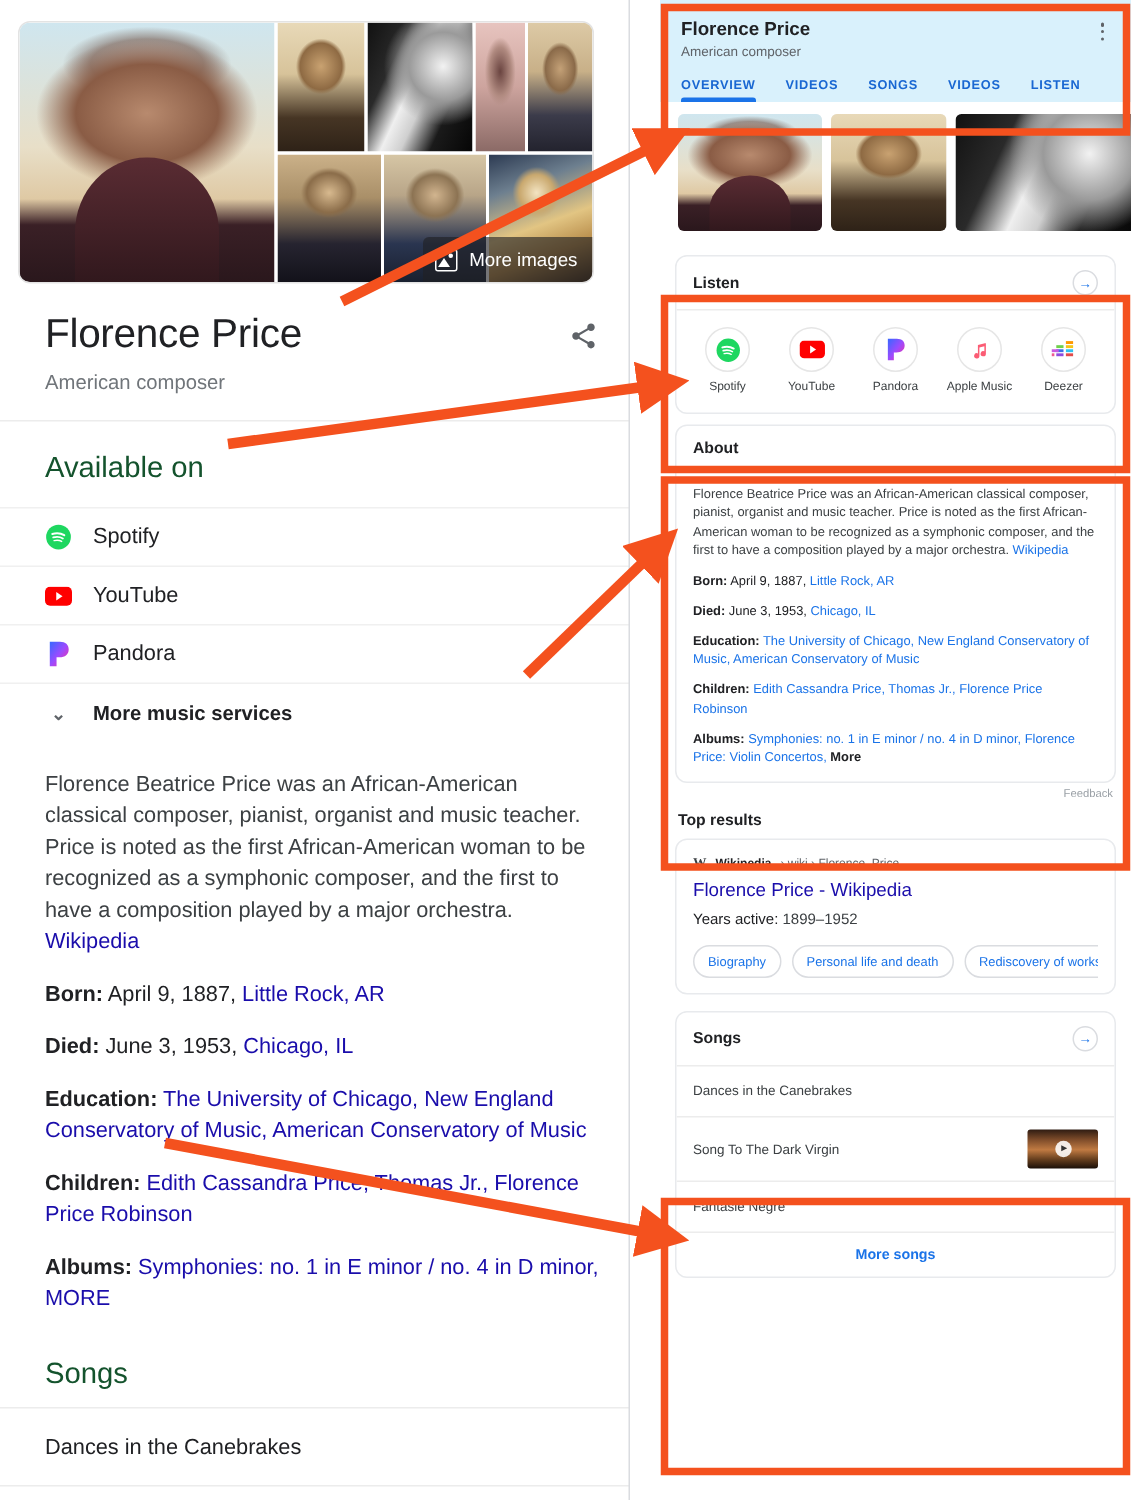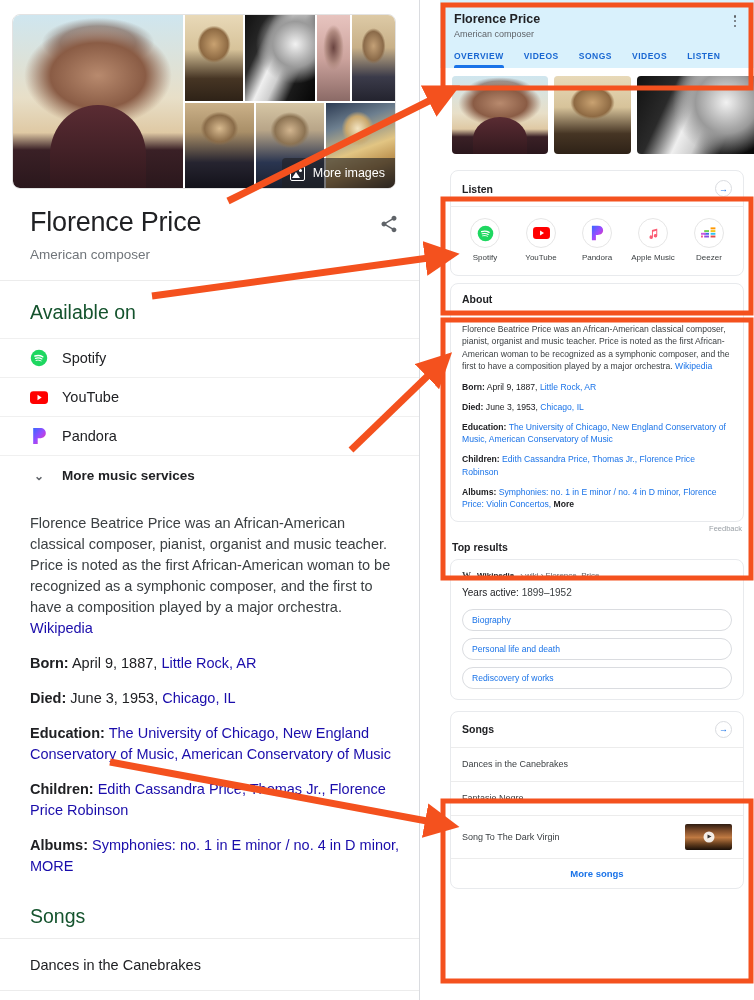--- a/index.html
+++ b/index.html
@@ -168,21 +168,21 @@
   .res-snip{ flex:1; font-size:8.6px; line-height:12.2px; color:#3c4043;}
   .res-thumb{
     width:64px; height:64px; flex:0 0 64px; border-radius:6px; overflow:hidden; margin-top:2px;
     background:
       radial-gradient(ellipse 40% 30% at 44% 34%, #f0f0f0 0%, #b9b9b9 55%, rgba(0,0,0,0) 74%),
       linear-gradient(150deg,#9a9a9a 0%,#d5d5d5 36%,#6f6f6f 66%,#3a3a3a 100%);
   }
   .res-fact{ font-size:10px; line-height:12.4px; color:#3c4043; margin-top:7px;}
   .res-fact .k{ color:#202124; font-weight:400;}
   .res-fact a{ color:#1a73e8; text-decoration:none;}
-  .chips{ display:flex; gap:7px; margin-top:9px; white-space:nowrap; overflow:hidden; padding-bottom:10px;flex-direction:column;}
+  .chips{ display:flex; gap:7px; margin-top:9px; white-space:nowrap; overflow:hidden; padding-bottom:10px;}
   .chip{ border:1px solid #dadce0; border-radius:13px; padding:5px 9px; font-size:8.6px; color:#1a73e8; cursor:pointer;}
 
   .m-song-row{
     display:flex; align-items:center; justify-content:space-between; gap:8px;
     padding:8px 11px; border-top:1px solid #ececec; font-size:9px; color:#3c4043; min-height:34px; cursor:pointer;
   }
   .m-song-thumb{
     width:47px; height:26px; flex:0 0 47px; border-radius:2px; position:relative; overflow:hidden;
     background:linear-gradient(180deg,#2f1c12 0%,#7e4c2a 26%,#c07a42 52%,#68401f 76%,#1a0f08 100%);
   }
@@ -436,45 +436,46 @@
   </div>
   <div class="feedback">Feedback</div>
 
   <div class="m-top-title">Top results</div>
   <div class="m-result">
     <div class="src-line">
       <span class="wiki-glyph">W</span>
       <span class="src-name">Wikipedia</span>
       <span>› wiki › Florence_Price</span>
     </div>
+    <div class="res-title">Florence Price - Wikipedia</div>
     <div class="res-fact"><span class="k">Years active:</span><span> 1899–1952</span></div>
     <div class="chips">
       <span class="chip">Biography</span>
       <span class="chip">Personal life and death</span>
       <span class="chip">Rediscovery of works</span>
 
     </div>
   </div>
 
   <div class="m-sec" style="margin-top:11px;">
     <div class="m-sec-head">
       <span class="m-sec-title">Songs</span>
       <span class="arrow-btn">→</span>
     </div>
     <div class="m-song-row">
       <span>Dances in the Canebrakes</span>
     </div>
     <div class="m-song-row">
-      <span>Fantasie Negre</span>
-    </div>
-    <div class="m-song-row">
       <span>Song To The Dark Virgin</span>
       <span class="m-song-thumb">
           <span class="play"></span>
         </span>
+    </div>
+    <div class="m-song-row">
+      <span>Fantasie Negre</span>
     </div>
     <div class="more-songs">More songs</div>
   </div>
 </div>
 
 <svg id="annotations" width="754" height="1000" viewBox="0 0 754 1000">
   <defs>
     <marker id="ah" markerWidth="5" markerHeight="5" refX="2.6" refY="2.5" orient="auto">
       <path d="M0,0 L5,2.5 L0,5 z" fill="#f4511e"></path>
     </marker>

